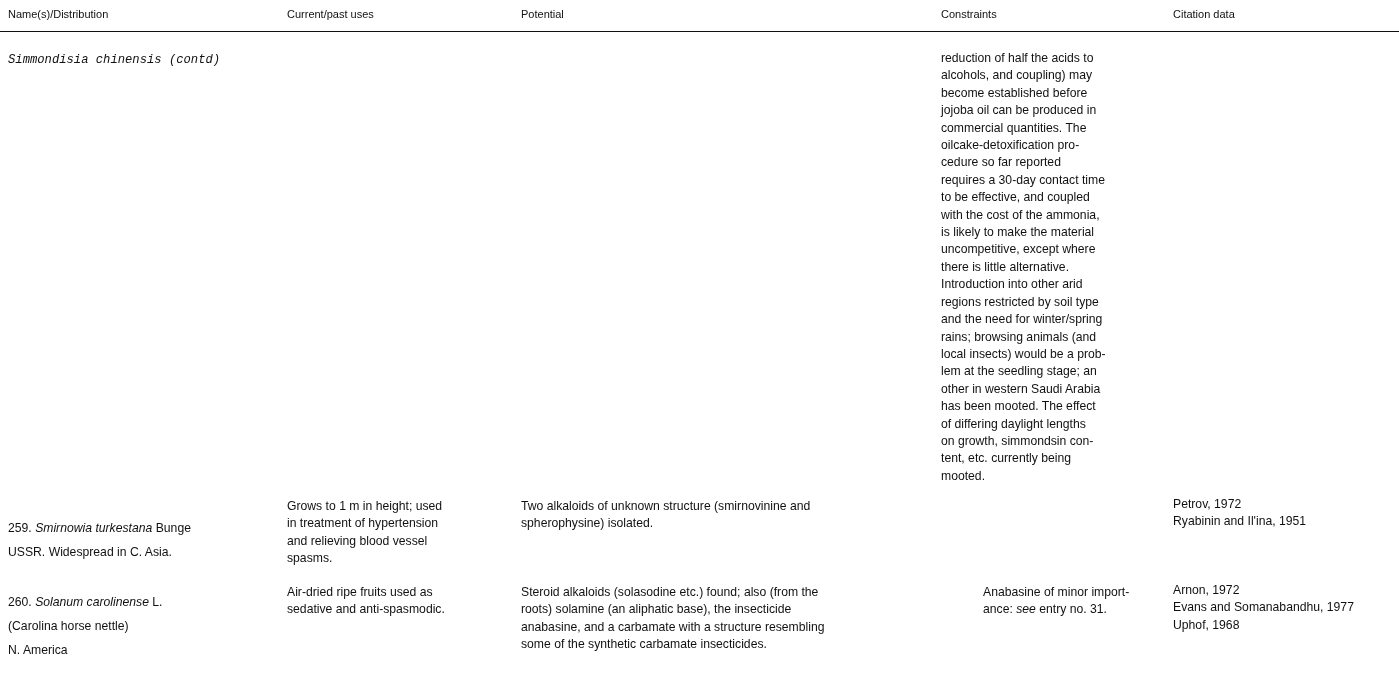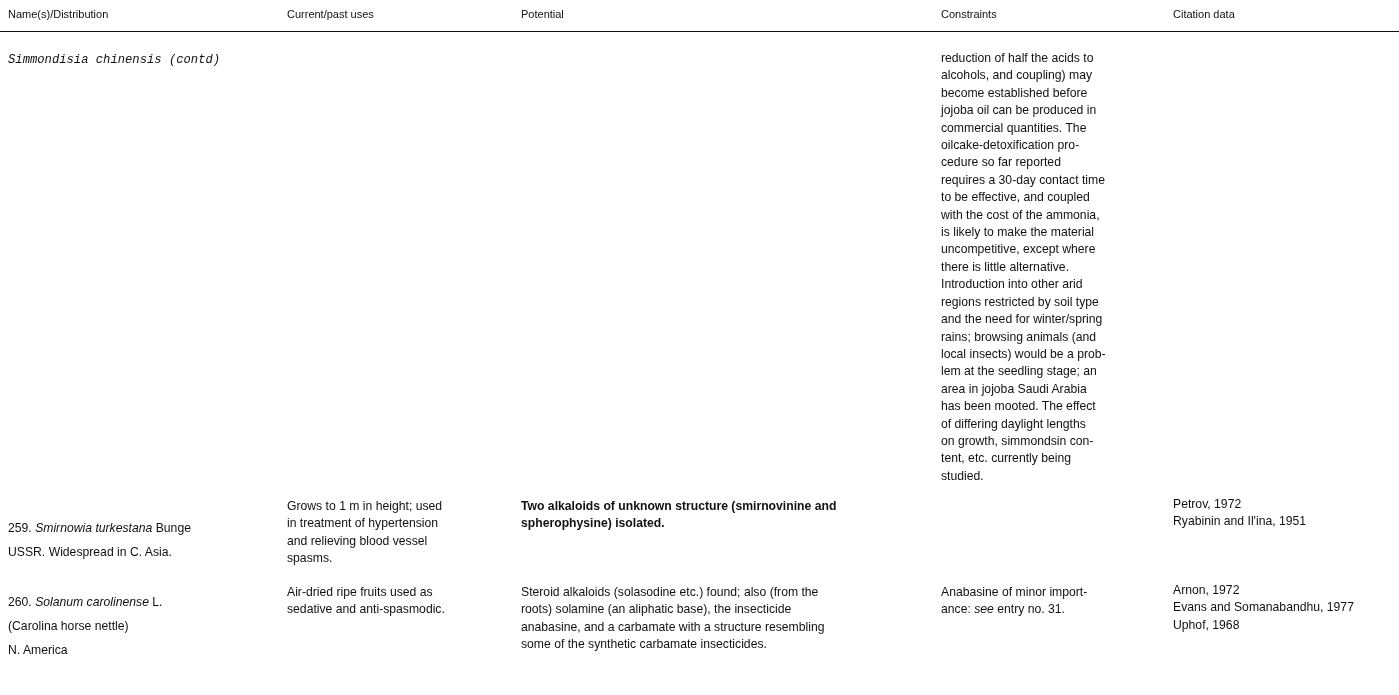--- a/index.html
+++ b/index.html
@@ -44,43 +44,43 @@
     <span class="line">with the cost of the ammonia,</span>
     <span class="line">is likely to make the material</span>
     <span class="line">uncompetitive, except where</span>
     <span class="line">there is little alternative.</span>
     <span class="line">Introduction into other arid</span>
     <span class="line">regions restricted by soil type</span>
     <span class="line">and the need for winter/spring</span>
     <span class="line">rains; browsing animals (and</span>
     <span class="line">local insects) would be a prob-</span>
     <span class="line">lem at the seedling stage; an</span>
-    <span class="line">area in jojoba Saudi Arabia</span>
+    <span class="line">other in western Saudi Arabia</span>
     <span class="line">has been mooted.  The effect</span>
     <span class="line">of differing daylight lengths</span>
     <span class="line">on growth, simmondsin con-</span>
     <span class="line">tent, etc. currently being</span>
-    <span class="line">studied.</span>
+    <span class="line">mooted.</span>
   </div>
 
 <div class="abs col-name name-lines" style="top:516px;">
   <span class="line">
     <span>259.</span>
     <span class="it">Smirnowia turkestana</span>
     <span>Bunge</span>
   </span>
   <span class="line">USSR.  Widespread in C. Asia.</span>
 </div>
 <div class="abs col-uses" style="top:498px;">
   <span class="line">Grows to 1 m in height; used</span>
   <span class="line">in treatment of hypertension</span>
   <span class="line">and relieving blood vessel</span>
   <span class="line">spasms.</span>
 </div>
-<div class="abs col-pot" style="top:498px;font-weight:bold;">
+<div class="abs col-pot" style="top:498px;">
   <span class="line">Two alkaloids of unknown structure (smirnovinine and</span>
   <span class="line">spherophysine) isolated.</span>
 </div>
 <div class="abs col-cit" style="top:496px;">
   <span class="line">Petrov, 1972</span>
   <span class="line">Ryabinin and Il'ina, 1951</span>
 </div>
 
 <div class="abs col-name name-lines" style="top:582px;margin-top:8px;">
   <span class="line">
@@ -94,21 +94,21 @@
 <div class="abs col-uses" style="top:584px;">
   <span class="line">Air-dried ripe fruits used as</span>
   <span class="line">sedative and anti-spasmodic.</span>
 </div>
 <div class="abs col-pot" style="top:584px;">
   <span class="line">Steroid alkaloids (solasodine etc.) found; also (from the</span>
   <span class="line">roots) solamine (an aliphatic base), the insecticide</span>
   <span class="line">anabasine, and a carbamate with a structure resembling</span>
   <span class="line">some of the synthetic carbamate insecticides.</span>
 </div>
-<div class="abs col-con" style="top:584px;">
+<div class="abs col-con" style="top:584px;margin-left:42px;">
   <span class="line">Anabasine of minor import-</span>
   <span class="line"><span>ance: </span><span class="it">see</span><span> entry no. 31.</span></span>
 </div>
 <div class="abs col-cit" style="top:582px;">
   <span class="line">Arnon, 1972</span>
   <span class="line">Evans and Somanabandhu, 1977</span>
   <span class="line">Uphof, 1968</span>
 </div>
 
 </body></html>

